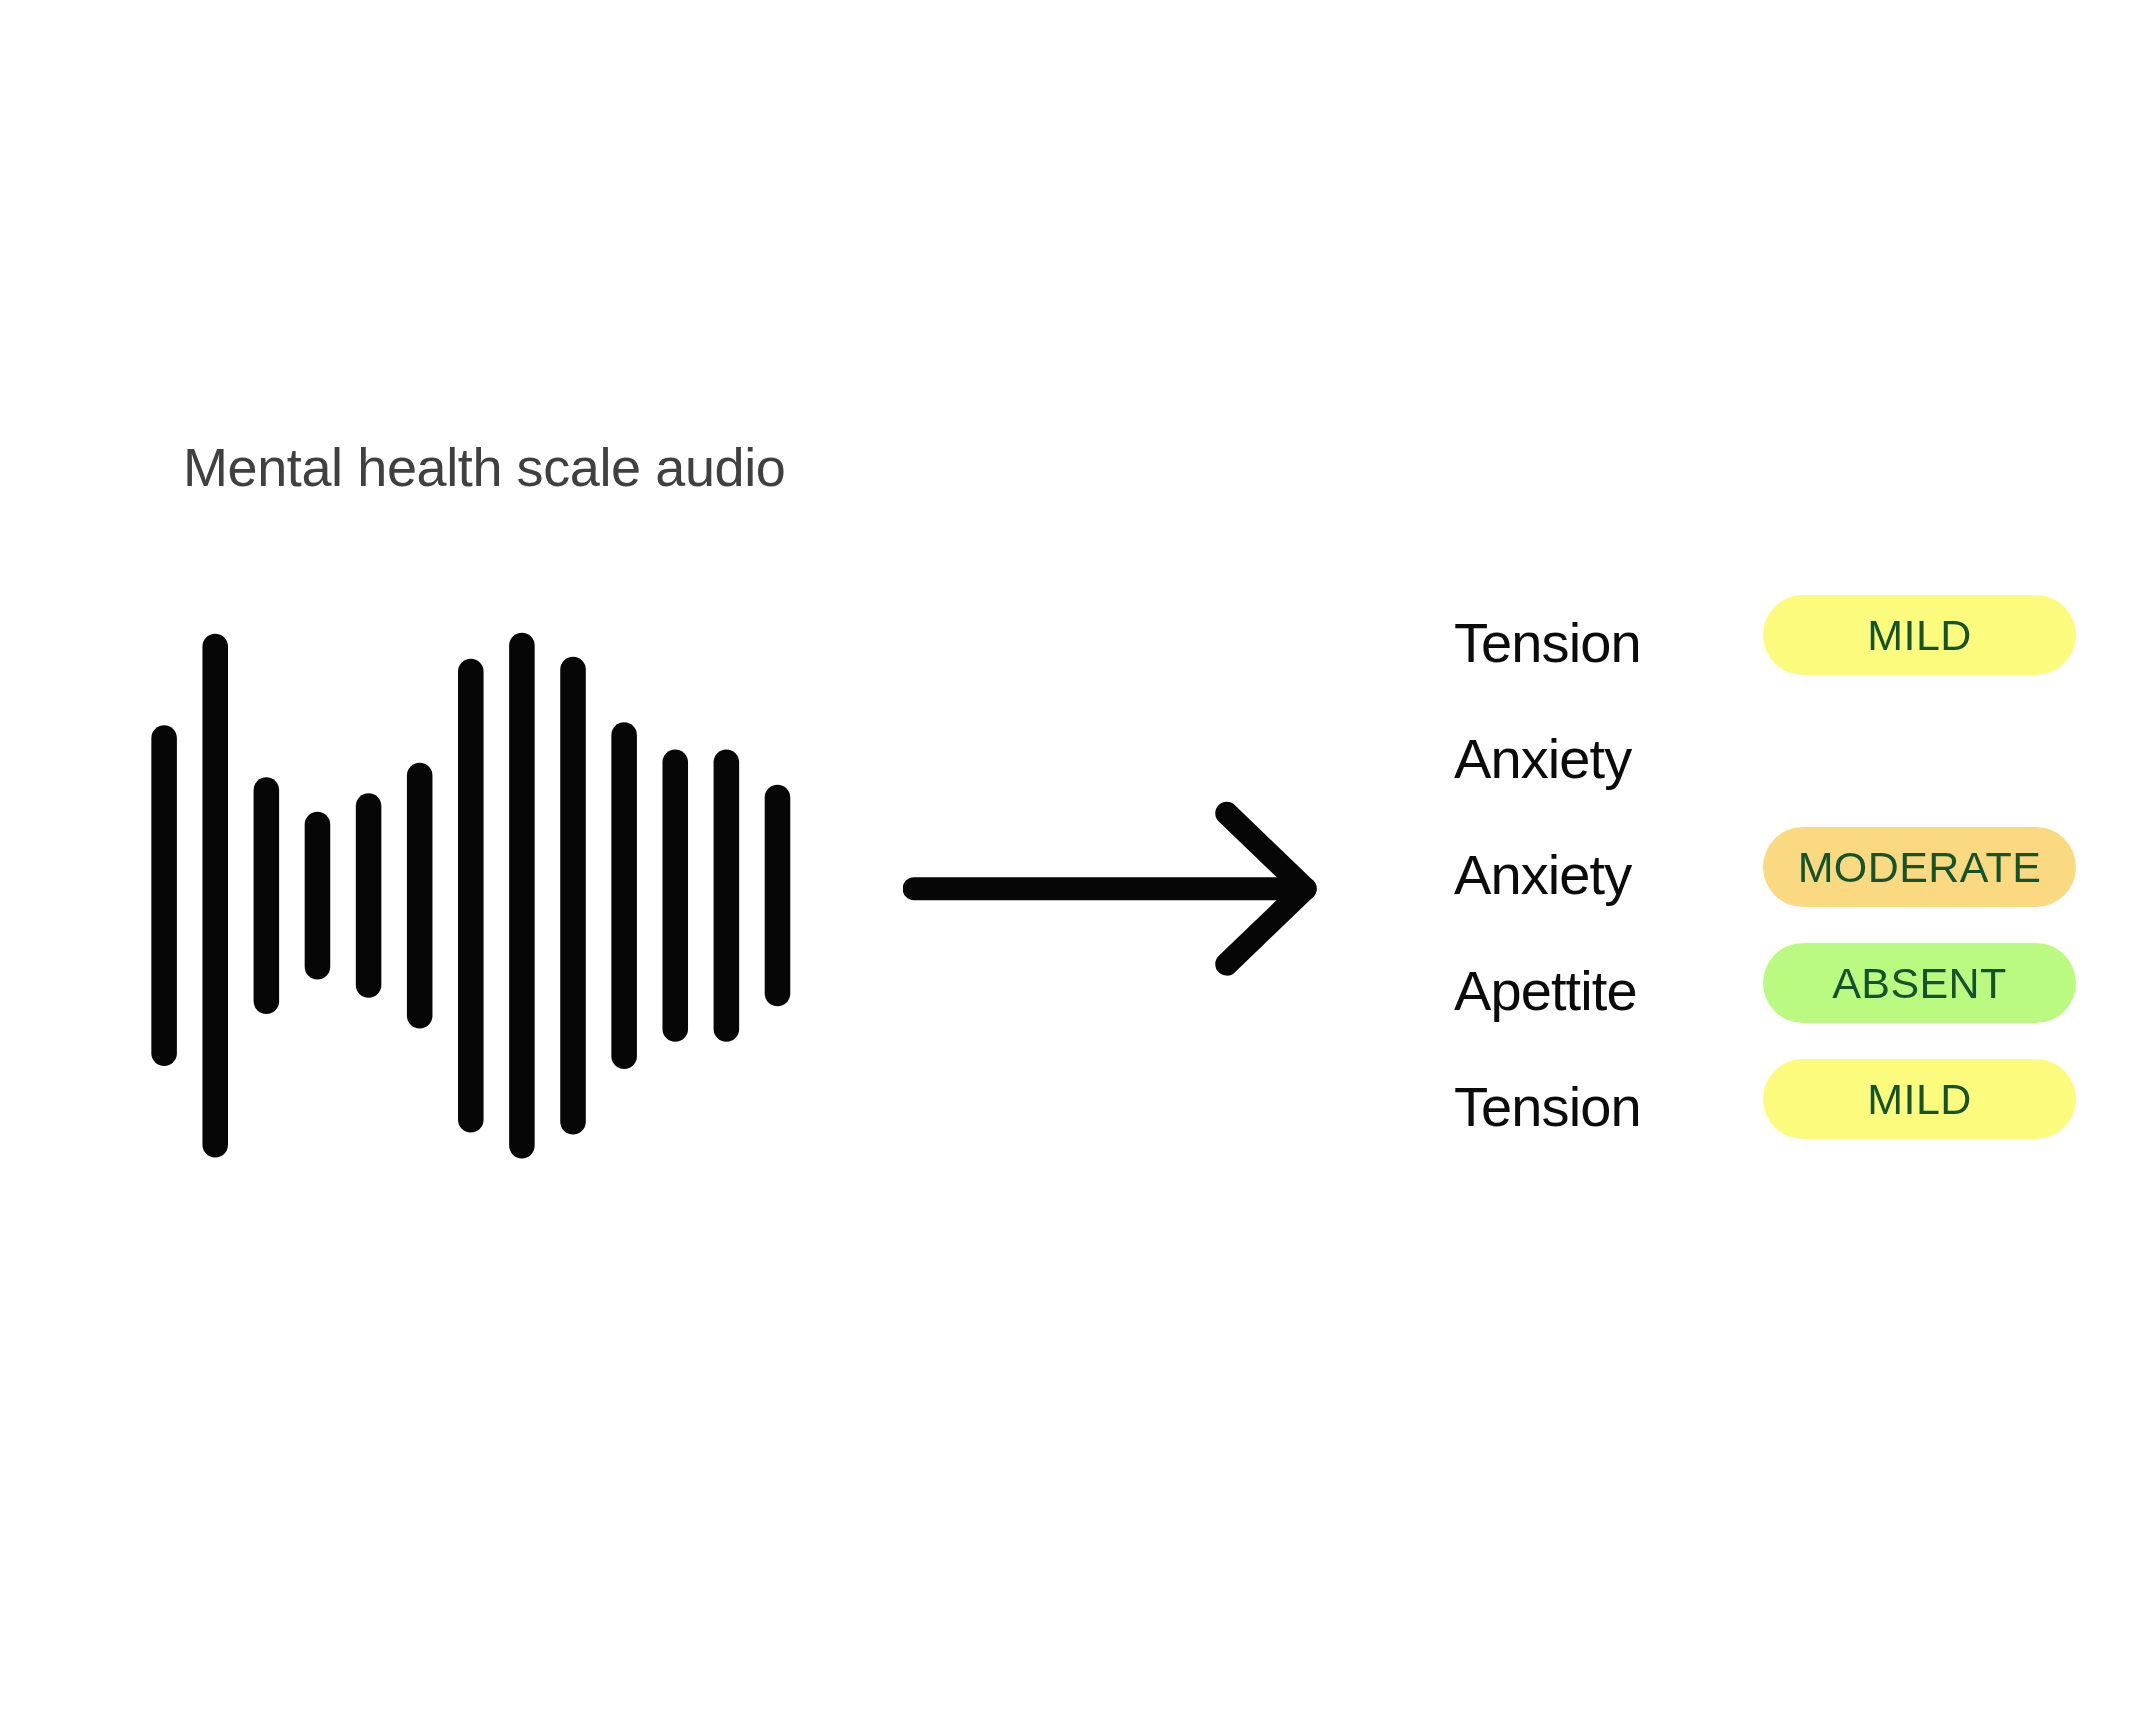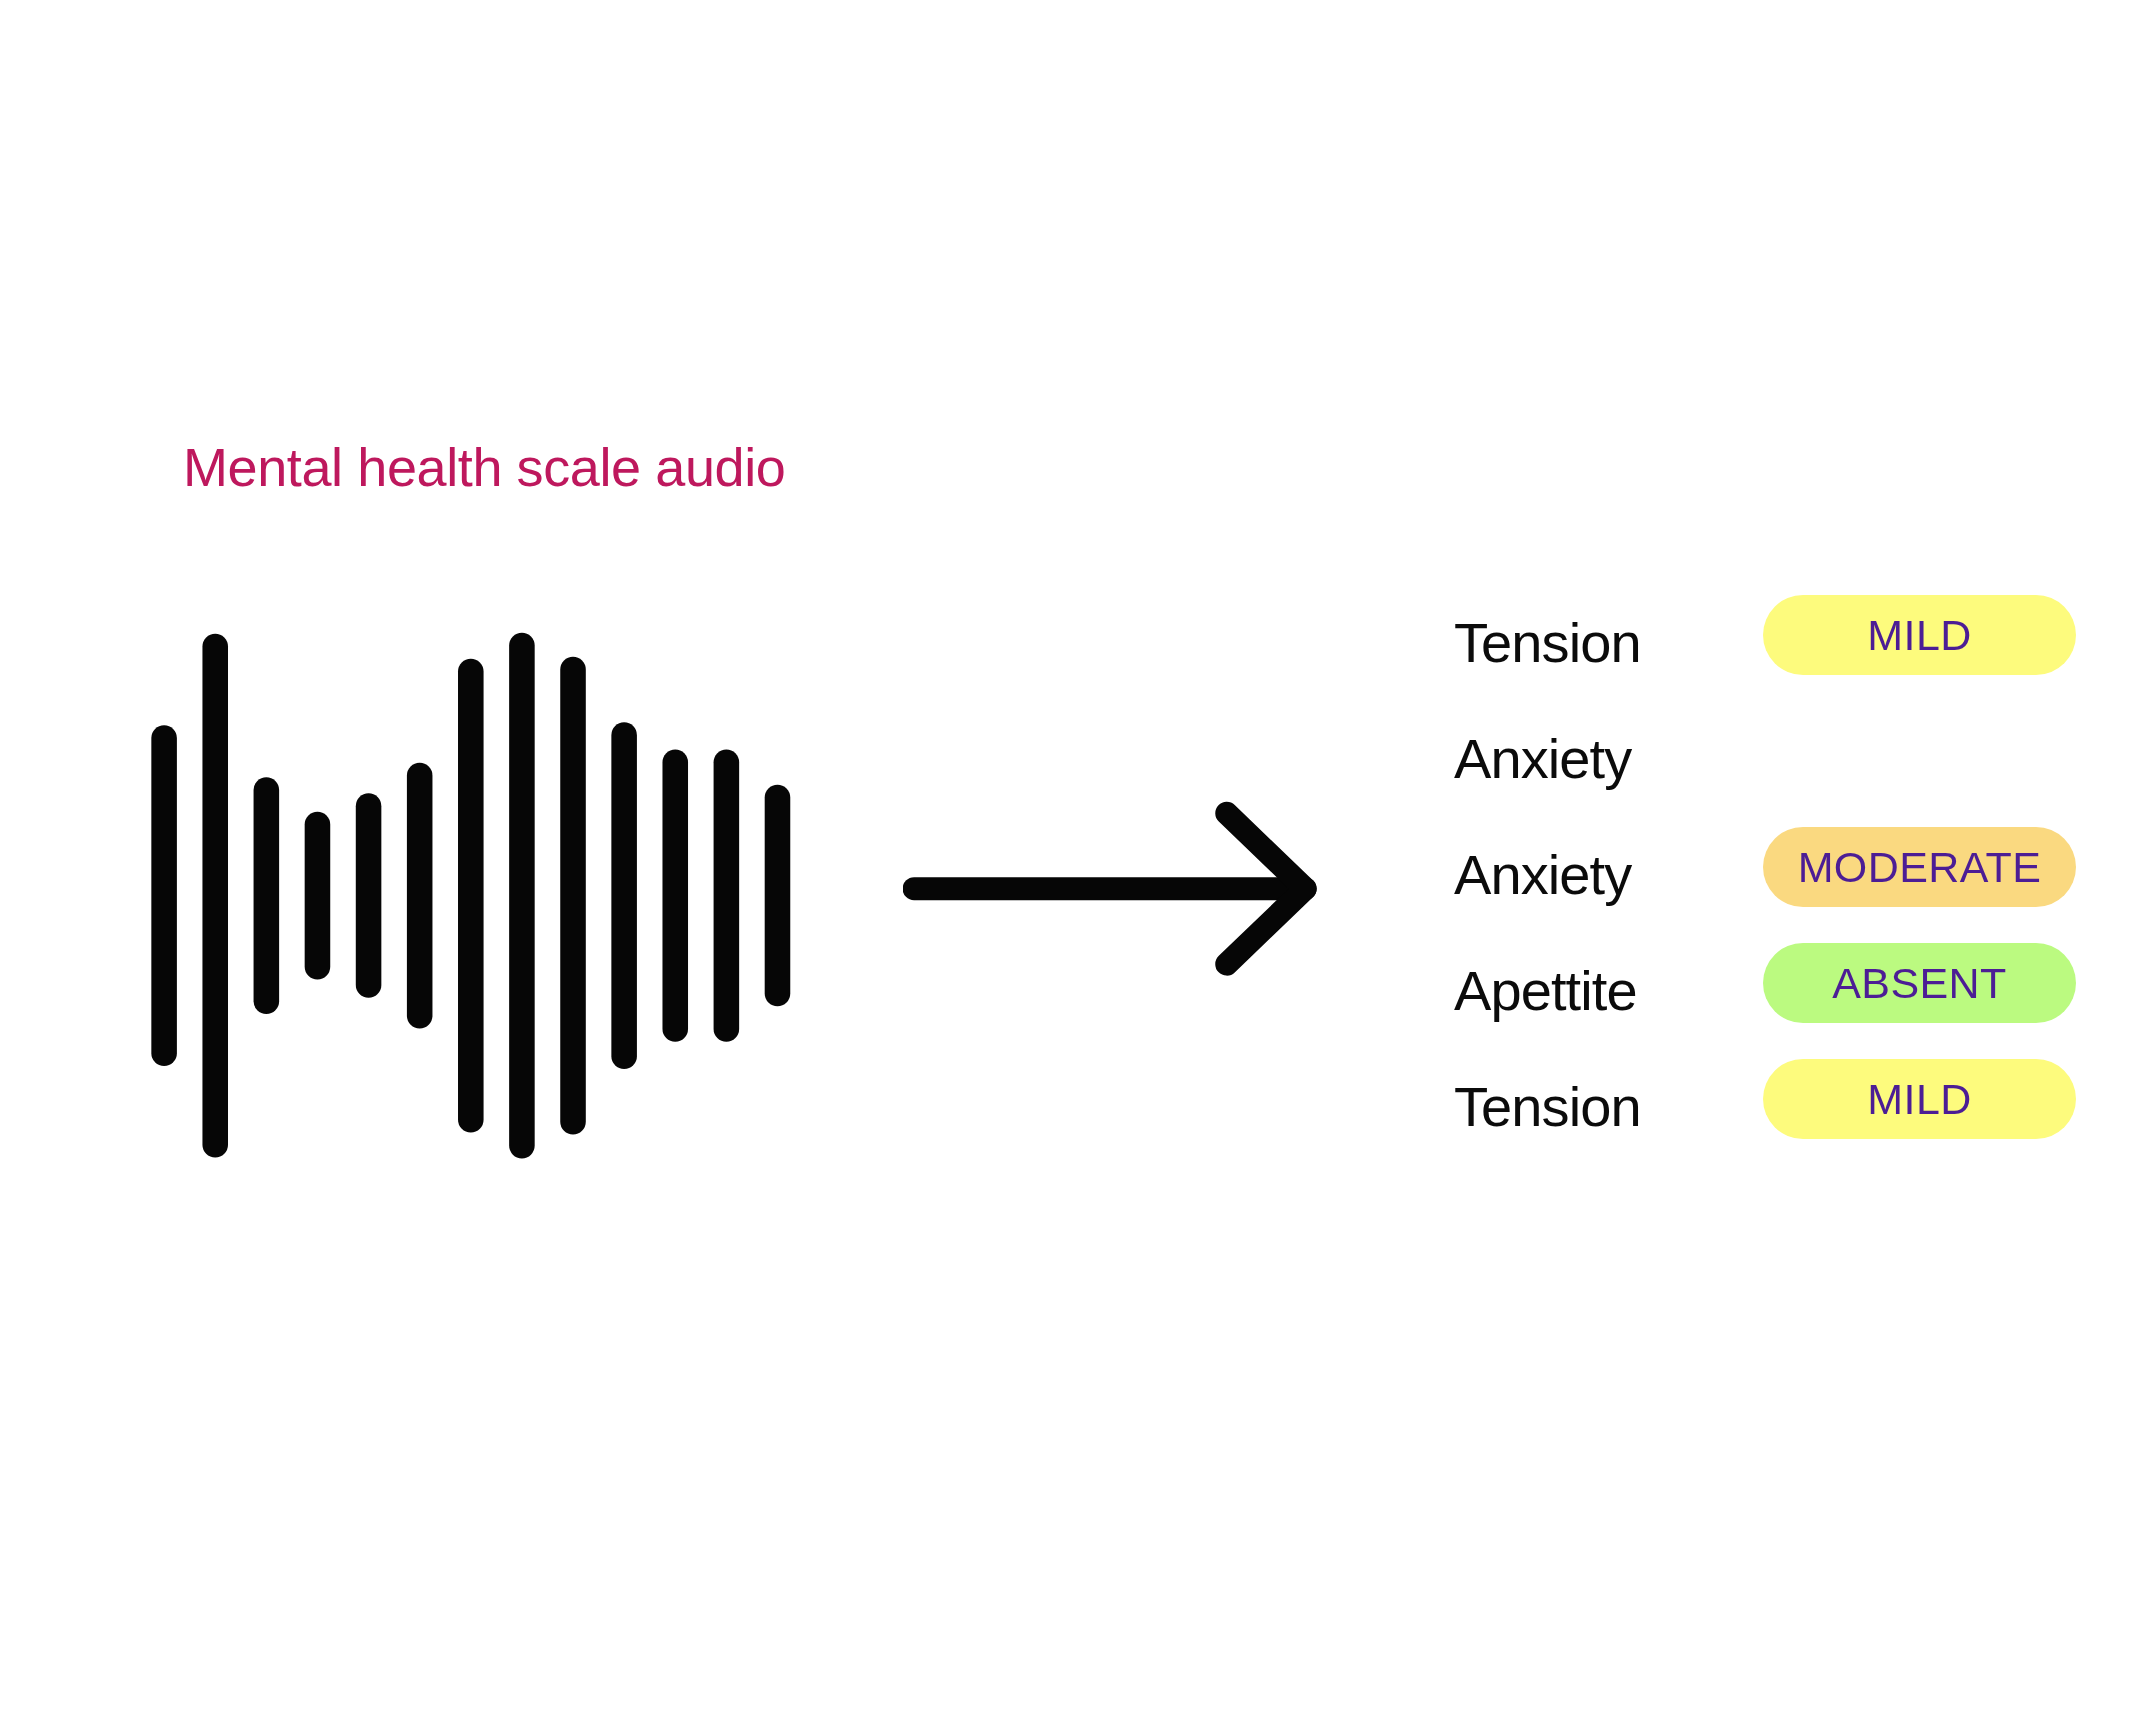--- a/index.html
+++ b/index.html
@@ -11,21 +11,21 @@
     font-family:"Liberation Sans",sans-serif;
     overflow:hidden;
   }
   .title{
     position:absolute;
     left:183px;
     top:436px;
     font-size:54px;
     line-height:1.15;
     letter-spacing:-0.4px;
-    color:#be185d;
+    color:#404040;
     white-space:nowrap;
   }
   .waveform{
     position:absolute;
     left:136px;
     top:622px;
     width:673px;
     height:554px;
   }
   .arrow{
@@ -59,21 +59,21 @@
     margin-left:auto;
     width:313px;
     height:80px;
     border-radius:40px;
     display:flex;
     align-items:center;
     justify-content:center;
     font-size:43px;
     font-weight:500;
     letter-spacing:0.4px;
-    color:#4c1d95;
+    color:#14532d;
     white-space:nowrap;
   }
 </style>
 </head>
 <body>
 
 <div class="canvas">
 
   <div class="title">Mental health scale audio</div>
 

